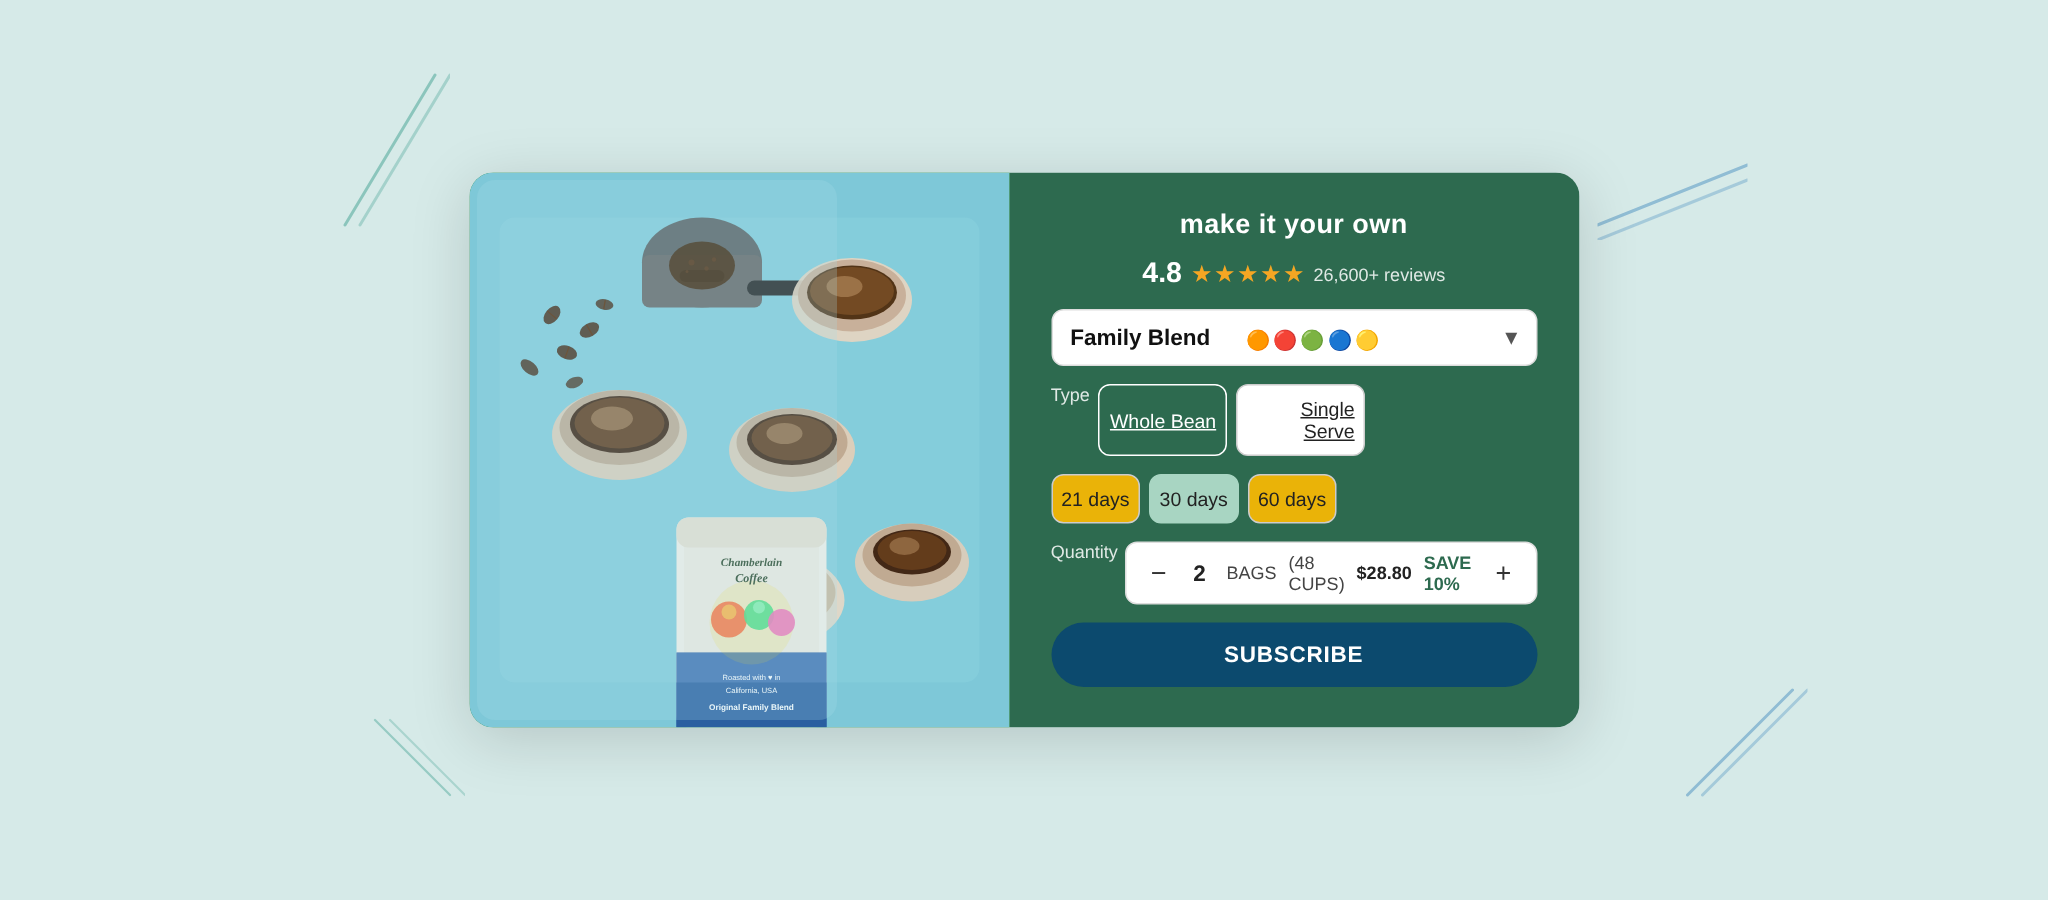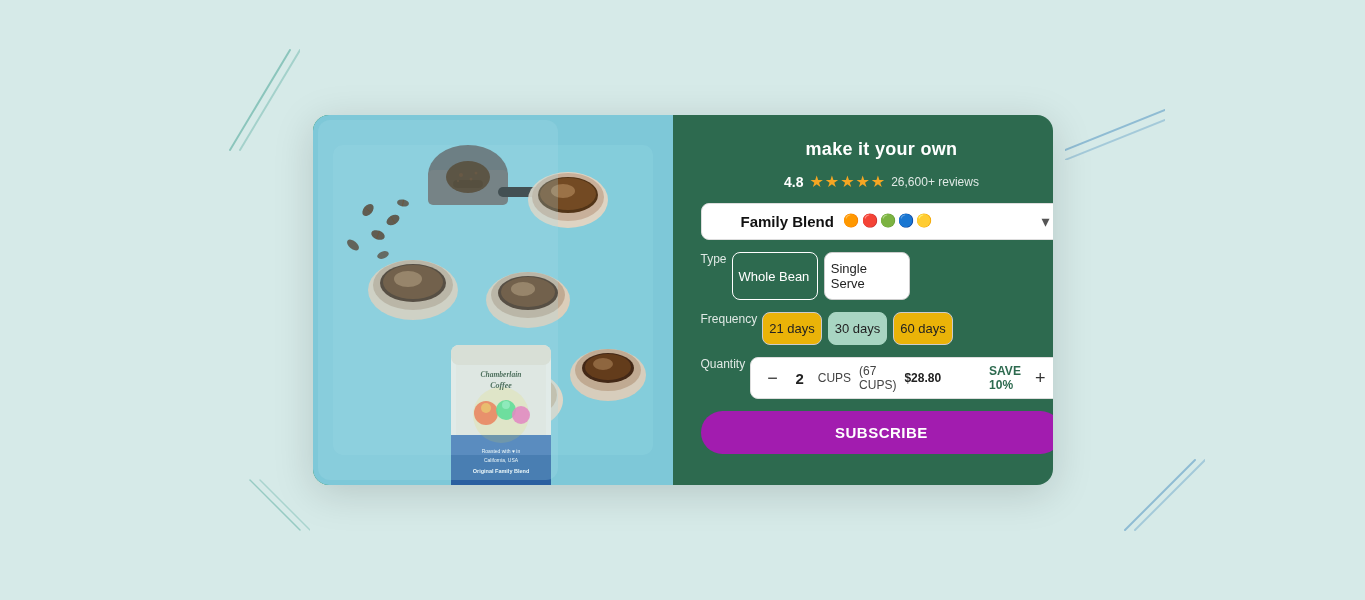--- a/index.html
+++ b/index.html
@@ -58,21 +58,21 @@
       display: flex;
       align-items: center;
       justify-content: center;
       gap: 6px;
       font-size: 13px;
       color: white;
     }
 
     .rating-number {
       font-weight: 600;
-      font-size: 14px;
+      font-size: 19px;
     }
 
     .stars {
       display: flex;
       gap: 1px;
     }
 
     .star {
       color: #f5a623;
       font-size: 16px;
@@ -93,23 +93,22 @@
       align-items: center;
       justify-content: space-between;
       cursor: pointer;
       color: #222;
       font-size: 15px;
       font-weight: 500;
     }
 
     .blend-left {
       display: flex;
-      align-items: flex-start;
-      gap: 10px;
-      margin-left: 27px;
+      align-items: flex-end;
+      gap: 24px;
     }
 
     .blend-name {
       font-weight: 600;
       font-size: 15px;
       color: #111;
     }
 
     .blend-icons {
       display: flex;
@@ -145,21 +144,22 @@
     .type-btn {
       flex: 1;
       padding: 8px 6px;
       border-radius: 8px;
       border: 1.5px solid #ccc;
       background: white;
       color: #222;
       font-size: 13px;
       font-weight: 500;
       cursor: pointer;
-      text-align: left;
+      text-align: right;
+      text-decoration: underline;
     }
 
     .type-btn.active {
       background: #2d6a4f;
       border-color: white;
       color: white;
     }
 
     
     .freq-buttons {
@@ -227,26 +227,25 @@
     }
 
     .qty-price {
       font-weight: 600;
       color: #222;
     }
 
     .qty-save {
       color: #2d6a4f;
       font-weight: 600;
-      margin-left: 40px;
     }
 
     
     .subscribe-btn {
-      background: #a21caf;
+      background: #0c4a6e;
       color: white;
       border: none;
       border-radius: 30px;
       padding: 13px;
       font-size: 15px;
       font-weight: 700;
       letter-spacing: 0.5px;
       cursor: pointer;
       width: 100%;
       text-transform: uppercase;
@@ -413,36 +412,35 @@
 
     <div class="section-group">
       <div class="section-label">Type</div>
       <div class="type-buttons">
         <button class="type-btn active">Whole Bean</button>
         <button class="type-btn">Single Serve</button>
       </div>
     </div>
 
     <div class="section-group">
-      <div class="section-label">Frequency</div>
       <div class="freq-buttons">
         <button class="freq-btn">21 days</button>
         <button class="freq-btn active">30 days</button>
         <button class="freq-btn">60 days</button>
       </div>
     </div>
 
     <div class="section-group">
       <div class="section-label">Quantity</div>
       <div class="quantity-row">
         <button class="qty-btn">−</button>
         <span class="qty-value">2</span>
         <div class="qty-info">
-          <span>CUPS</span>
-          <span>(67 CUPS)</span>
+          <span>BAGS</span>
+          <span>(48 CUPS)</span>
           <span class="qty-price">$28.80</span>
           <span class="qty-save">SAVE 10%</span>
         </div>
         <button class="qty-btn">+</button>
       </div>
     </div>
 
     <button class="subscribe-btn">SUBSCRIBE</button>
 
   </div>

